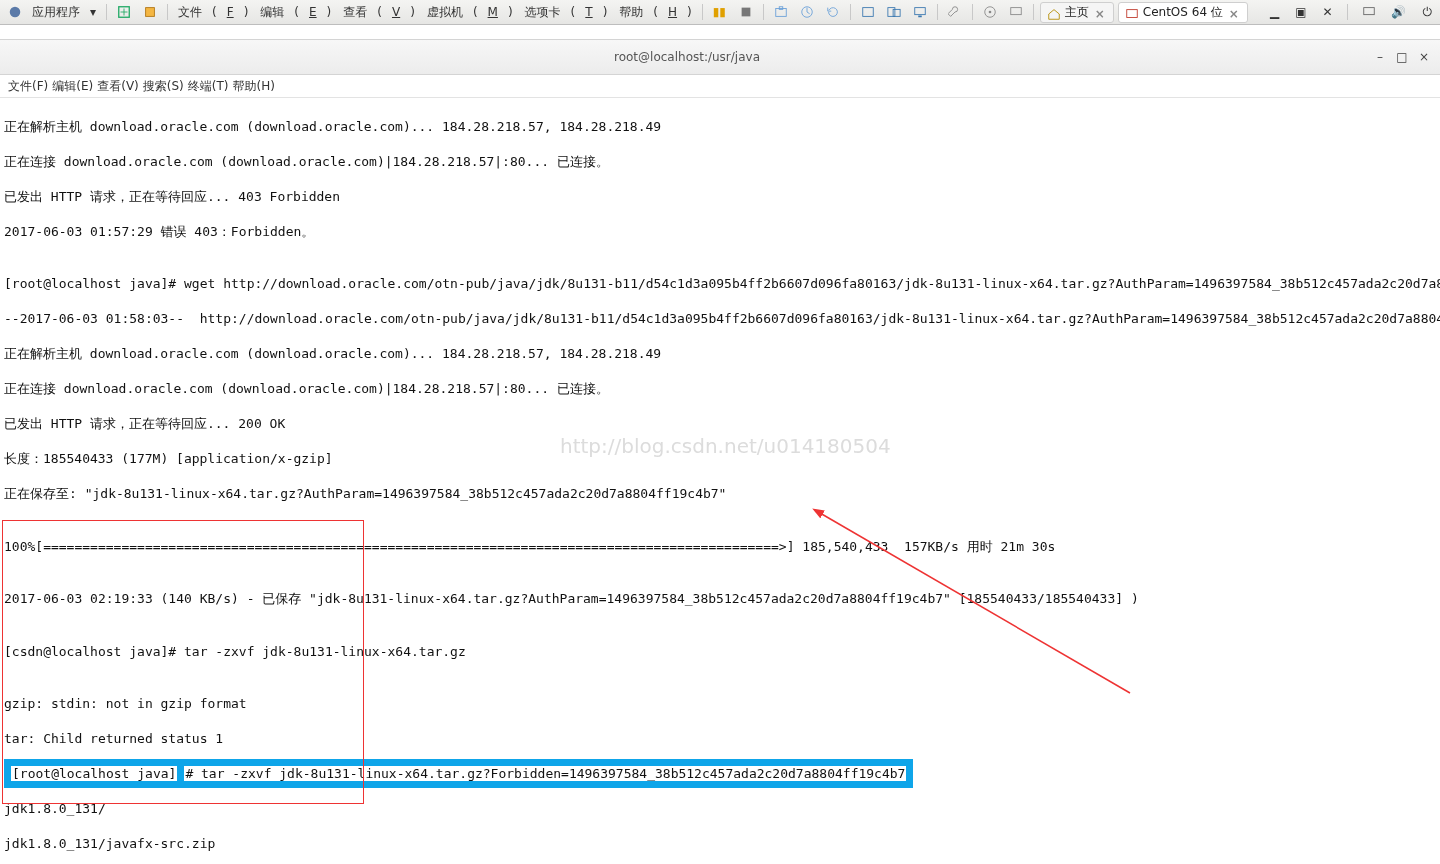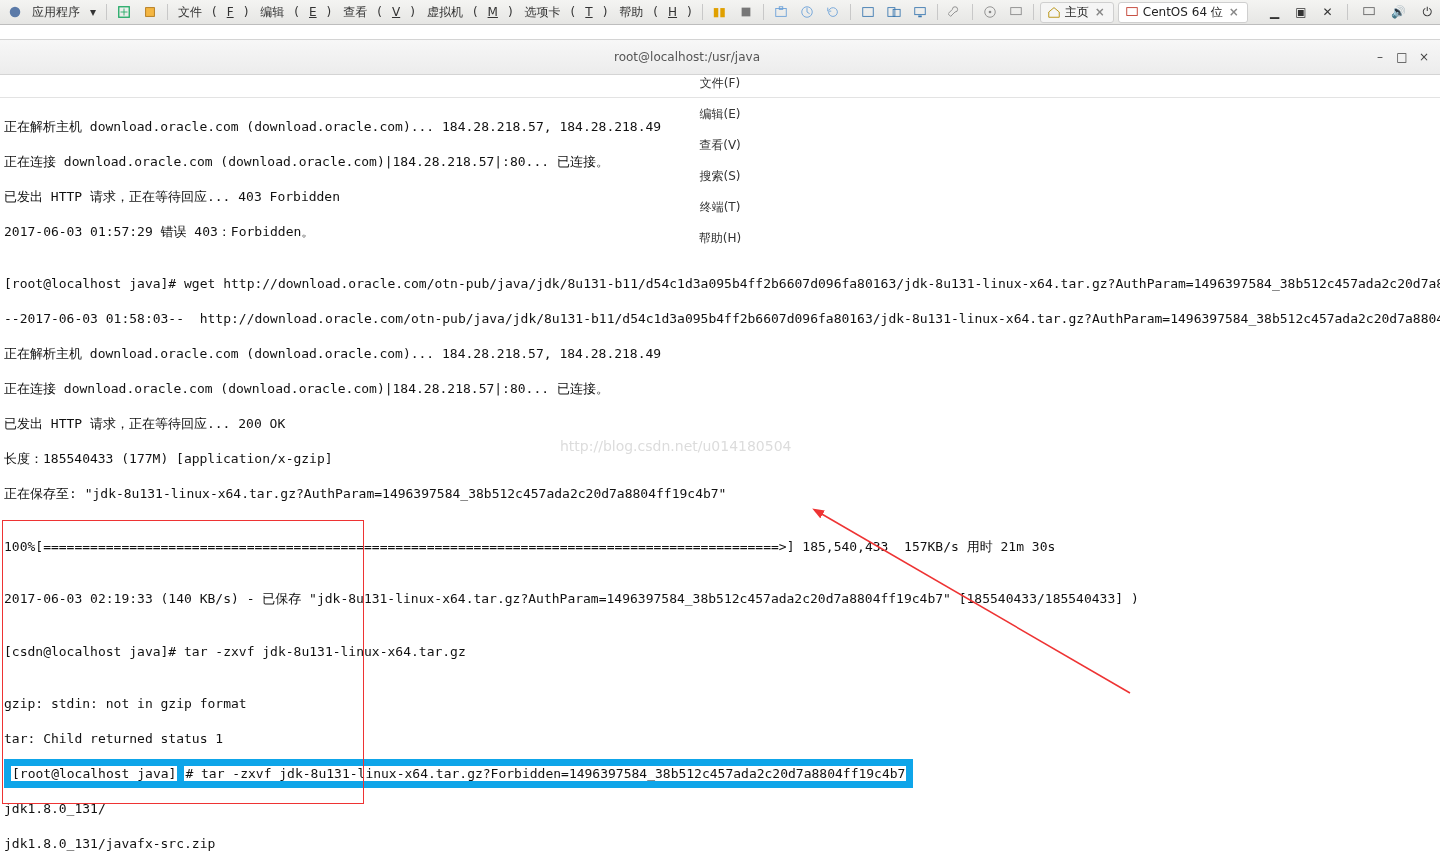--- a/index.html
+++ b/index.html
@@ -38,21 +38,21 @@
   .menu-u { }
   .menu-u .k { text-decoration: underline; }
   .icon {
     width: 14px; height: 14px;
     display: inline-block;
     vertical-align: middle;
   }
   .spacer { flex: 1; }
   .tab-chip {
     display: inline-flex;
-    align-items: center;
+    align-items: flex-end;
     gap: 4px;
     background: #f5f5f5;
     border: 1px solid #cfcfcf;
     border-radius: 3px;
     padding: 1px 6px;
   }
   .tab-chip .x { color: #888; font-weight: bold; padding: 0 2px; }
   .right-tray { display: flex; align-items: center; gap: 8px; margin-left: 8px; }
 
   
@@ -78,23 +78,22 @@
     color: #444;
   }
 
   
   .term-menubar {
     height: 22px;
     border-bottom: 1px solid #e3e3e3;
     display: flex;
     align-items: center;
     padding: 0 8px;
-    gap: 14px;
+    gap: 4px;
     color: #333;
-    flex-direction: column;
   }
   .term-menubar .mitem { cursor: default; }
 
   
   .term {
     font-family: "DejaVu Sans Mono", "Liberation Mono", monospace;
     font-size: 13px;
     line-height: 17.5px;
     white-space: pre;
     color: #111;
@@ -111,21 +110,21 @@
   }
   .red-outline {
     position: absolute;
     border: 1px solid #e33;
     pointer-events: none;
   }
   .watermark {
     position: absolute;
     color: #dcdcdc;
     font-family: "DejaVu Sans", sans-serif;
-    font-size: 14px;
+    font-size: 20px;
     pointer-events: none;
   }
 
   .arrow {
     position: absolute;
     pointer-events: none;
   }
 </style>
 </head>
 <body>

